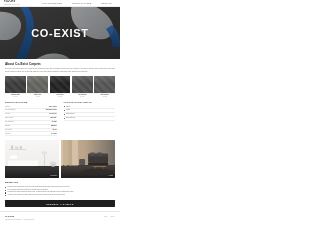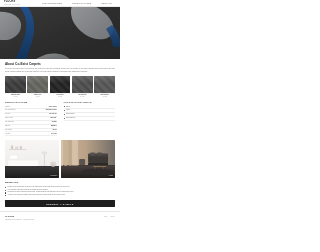--- a/index.html
+++ b/index.html
@@ -181,20 +181,21 @@
 
       <path d="M78 -6 C92 -4 104 3 110 12 C116 21 114 30 104 32 C92 34 80 26 74 16 C69 7 70 -5 78 -6 Z" fill="url(#ggrey)" opacity=".96"></path>
       <path d="M78 -6 C92 -4 104 3 110 12 C116 21 114 30 104 32 C92 34 80 26 74 16 C69 7 70 -5 78 -6 Z" fill="url(#weave)" opacity=".6"></path>
 
       <path d="M112 18 C118 24 121 32 120 40 L113 40 C112 33 109 26 106 22 Z" fill="url(#gblue)" opacity=".9"></path>
 
       <path d="M40 50 C50 44 64 46 70 52 L36 52 Z" fill="url(#ggrey)" opacity=".85"></path>
 
       <rect width="120" height="52" fill="rgba(0,0,0,.18)"></rect>
     </svg>
+    <div class="hero-title">CO-EXIST</div>
   </div>
 
   <div class="sec" style="padding-top:4px;">
     <h2 class="sh">About Co-Exist Carpets</h2>
     <p class="body">Co-Exist is a modular carpet tile collection built around the idea that contrasting textures can live together in one space. Organic forms, muted greys and deep indigo accents combine into flooring that adapts to open-plan offices, hospitality lobbies and quiet residential rooms alike.</p>
 
     <div class="swatch-row">
       <div class="sw">
         <div class="sw-chip" style="background:#3c3c3c">
             <div class="gloss"></div>

